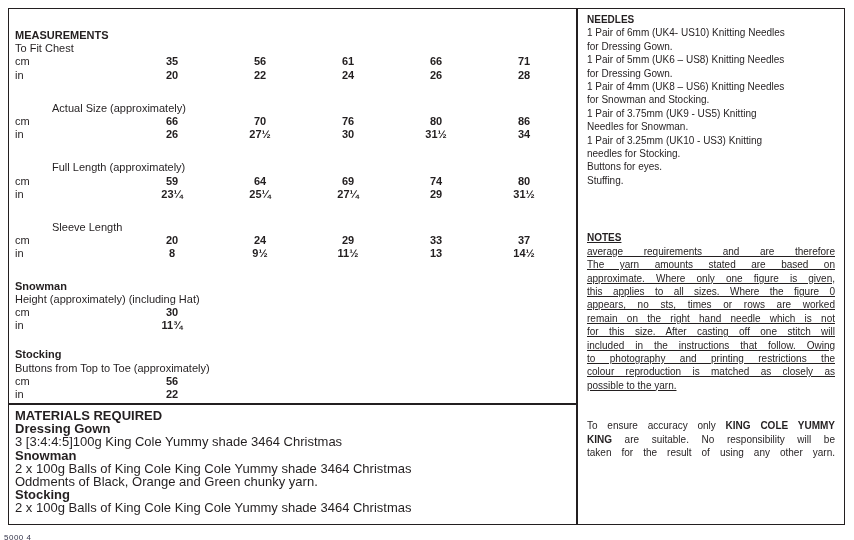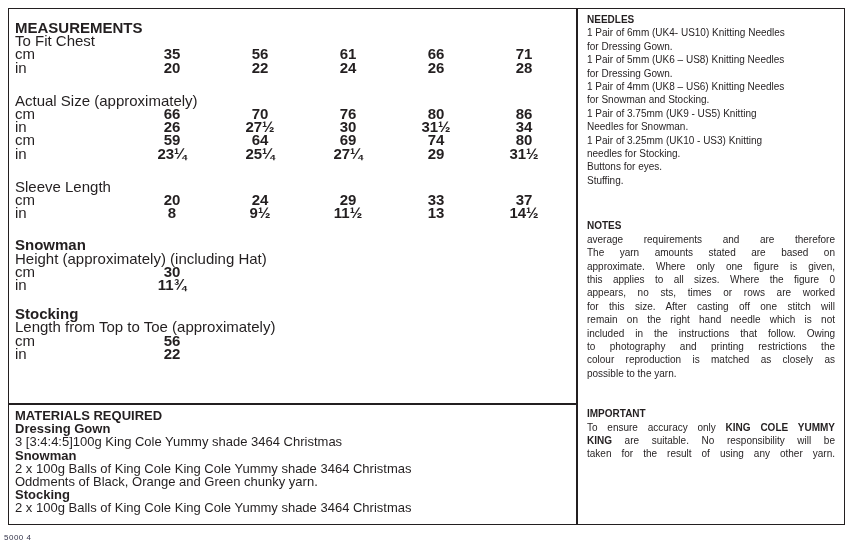--- a/index.html
+++ b/index.html
@@ -9,43 +9,43 @@
     font-family:"Liberation Sans", sans-serif;
   }
   .outer{
     position:absolute;left:8px;top:8px;width:835px;height:515px;
     border:1.5px solid #231f20;background:#fff;
   }
   .vdiv{position:absolute;top:0;bottom:0;left:567px;width:1.5px;background:#231f20;}
   .hdiv-left{position:absolute;left:0;top:394px;width:567px;height:1.5px;background:#231f20;}
 
   .sec-measurements{
-    position:absolute;left:0;top:8px;width:567px;height:394px;
+    position:absolute;left:0;top:16px;width:567px;height:394px;
     padding:4px 6px;box-sizing:border-box;
-    font-size:15px;line-height:13.2px;
+    font-size:11px;line-height:13.2px;
   }
   .sec-materials{
     position:absolute;left:0;top:396px;width:567px;
     padding:4px 6px;box-sizing:border-box;
     font-size:13px;line-height:13.2px;
   }
   .sec-right{
     position:absolute;left:569px;top:0;width:266px;
     padding:4px 9px;box-sizing:border-box;
     font-size:10px;line-height:13.4px;
   }
   .b{font-weight:bold;}
   .grid{display:grid;grid-template-columns:113px 88px 88px 88px 88px 88px;}
   .grid .lab{text-align:left;}
   .grid .val{text-align:center;font-weight:bold;}
-  .mt20{margin-top:20px;}
+  .mt20{margin-top:20px;margin-left:37px;}
   .mt19{margin-top:19px;}
   .mt16{margin-top:16px;}
   .needle-item{white-space:pre-line;}
-  .notes-block{margin-top:32px;}
+  .notes-block{margin-top:44px;text-decoration:underline;}
   .imp-block{margin-top:27px;}
   .jl{text-align:justify;text-align-last:justify;}
   .footer{
     position:absolute;left:4px;top:533px;
     font-size:8px;color:#33334a;letter-spacing:.5px;
   }
 </style>
 </head>
 <body>
 
@@ -83,20 +83,21 @@
     </div>
     <div class="grid">
       <span class="lab">in</span>
       <span class="val">26</span>
       <span class="val">27½</span>
       <span class="val">30</span>
       <span class="val">31½</span>
       <span class="val">34</span>
     </div>
 
+    <div class="mt20">Full Length (approximately)</div>
     <div class="grid">
       <span class="lab">cm</span>
       <span class="val">59</span>
       <span class="val">64</span>
       <span class="val">69</span>
       <span class="val">74</span>
       <span class="val">80</span>
     </div>
     <div class="grid">
       <span class="lab">in</span>
@@ -130,21 +131,21 @@
     <div class="grid">
       <span class="lab">cm</span>
       <span class="val">30</span>
     </div>
     <div class="grid">
       <span class="lab">in</span>
       <span class="val">11¾</span>
     </div>
 
     <div class="b mt16">Stocking</div>
-    <div>Length from Top to Toe (approximately)</div>
+    <div>Buttons from Top to Toe (approximately)</div>
     <div class="grid">
       <span class="lab">cm</span>
       <span class="val">56</span>
     </div>
     <div class="grid">
       <span class="lab">in</span>
       <span class="val">22</span>
     </div>
   </section>
 
@@ -180,30 +181,29 @@
       <div class="needle-item">Stuffing.</div>
     </div>
 
     <div class="notes-block">
       <div class="b">NOTES</div>
       <div class="jl">average requirements and are therefore</div>
       <div class="jl">The yarn amounts stated are based on</div>
       <div class="jl">approximate. Where only one figure is given,</div>
       <div class="jl">this applies to all sizes. Where the figure 0</div>
       <div class="jl">appears, no sts, times or rows are worked</div>
+      <div class="jl">remain on the right hand needle which is not</div>
       <div class="jl">for this size. After casting off one stitch will</div>
-      <div class="jl">remain on the right hand needle which is not</div>
       <div class="jl">included in the instructions that follow. Owing</div>
       <div class="jl">to photography and printing restrictions the</div>
       <div class="jl">colour reproduction is matched as closely as</div>
       <div>possible to the yarn.</div>
     </div>
 
     <div class="imp-block">
-      <div class="b">IMPORTANT</div>
       <div class="jl"><span>To ensure accuracy only </span><span class="b">KING COLE YUMMY</span></div>
       <div class="jl"><span class="b">KING</span><span> are suitable. No responsibility will be</span></div>
       <div class="jl">taken for the result of using any other yarn.</div>
     </div>
   </section>
 </div>
 
 <div class="footer">5000 4</div>
 
 </body></html>

